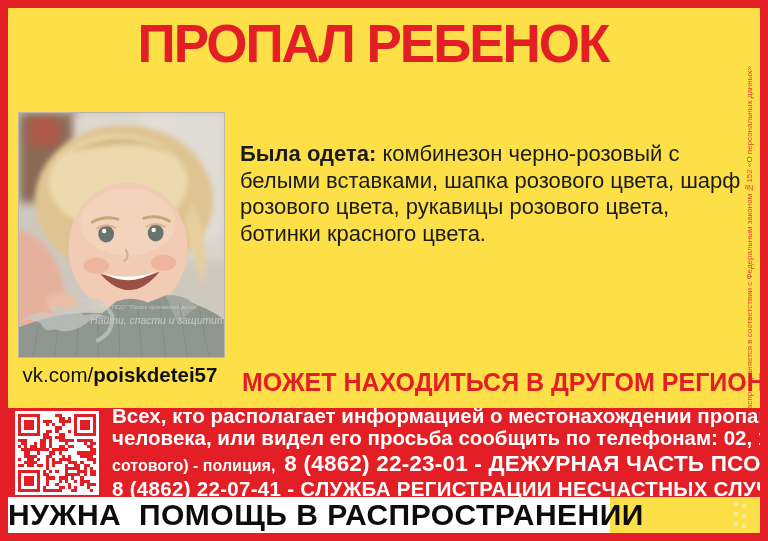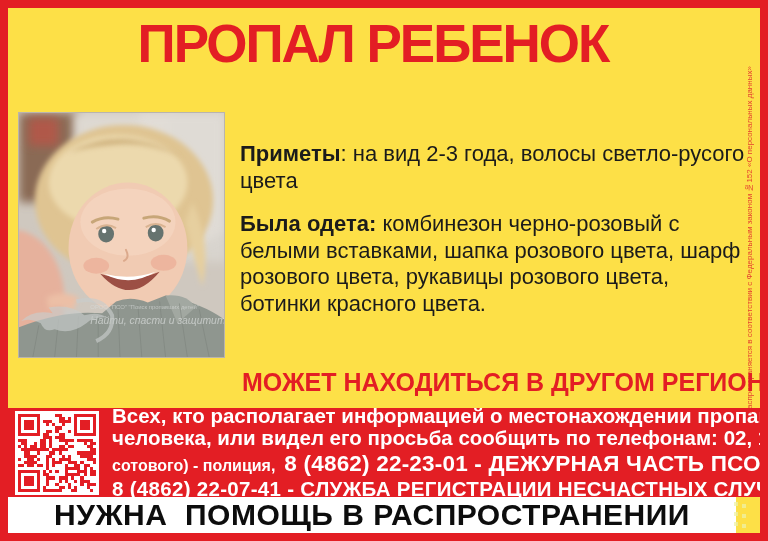--- a/index.html
+++ b/index.html
@@ -67,21 +67,21 @@
     display:flex;flex-direction:column;justify-content:center;
     text-align:center;color:#fff;
   }
   .c-line{font-weight:bold;font-size:20.5px;line-height:21.5px;white-space:nowrap;}
   .c-line3{margin-top:4px;line-height:24px;white-space:nowrap;}
   .c-line3 .plain{font-weight:bold;font-size:16px;}
   .c-line3 .strong{font-weight:bold;font-size:22.5px;margin-left:9px;letter-spacing:0.2px;}
   .c-line4{font-weight:bold;font-size:20.5px;line-height:22px;letter-spacing:0.3px;white-space:nowrap;}
   
   .footer-band{
-    position:absolute;left:0;top:489px;width:728px;height:36px;
+    position:absolute;left:0;top:489px;width:602px;height:36px;
     background:#fff;
   }
   .footer-band span{
     display:block;width:100%;text-align:center;
     color:#0d0d0d;font-weight:bold;font-size:30px;line-height:36px;
     letter-spacing:0.5px;white-space:pre;
   }
   .dots{position:absolute;left:726px;top:494px;width:14px;height:28px;opacity:.75;}
   .dots i{position:absolute;width:4px;height:4px;background:#eef2a8;}
   
@@ -167,26 +167,24 @@
       <g opacity=".65">
         <path d="M22,212 Q10,206 2,210 Q14,198 34,202 L30,196 Q52,192 66,204 Q80,200 88,206 Q74,206 68,212 Q52,224 36,218 Q26,222 22,212 Z" fill="#c9cdcc"></path>
         <path d="M58,190 Q84,184 94,204 Q96,222 78,230" stroke="#c9cdcc" stroke-width="4" fill="none"></path>
         <text x="72" y="198" font-size="6" fill="#d8dbda" font-family="Liberation Sans, sans-serif">ОРОО "ПСО" "Поиск пропавших детей"</text>
         <text x="72" y="213" font-size="10.5" font-style="italic" fill="#dfe2e1" font-family="Liberation Sans, sans-serif">Найти, спасти и защитить</text>
       </g>
     </svg>
   </div>
 
   <div class="links">
+    <div class="link-vk"><span>vk.com/</span><span class="b">poiskdetei57</span></div>
   </div>
 
   <div class="details">
-    <p class="gap">
-      <b>Приметы</b><span>: на вид 2-3 года, волосы светло-русого цвета</span>
-    </p>
     <p class="gap">
       <b>Была одета:</b><span> комбинезон черно-розовый с белыми вставками, шапка розового цвета, шарф розового цвета, рукавицы розового цвета, ботинки красного цвета.</span>
     </p>
   </div>
 
   <div class="region">МОЖЕТ НАХОДИТЬСЯ В ДРУГОМ РЕГИОНЕ</div>
 
   <div class="contact-box">
     <div class="qr">
         <svg viewBox="0 0 25 25" shape-rendering="crispEdges">

